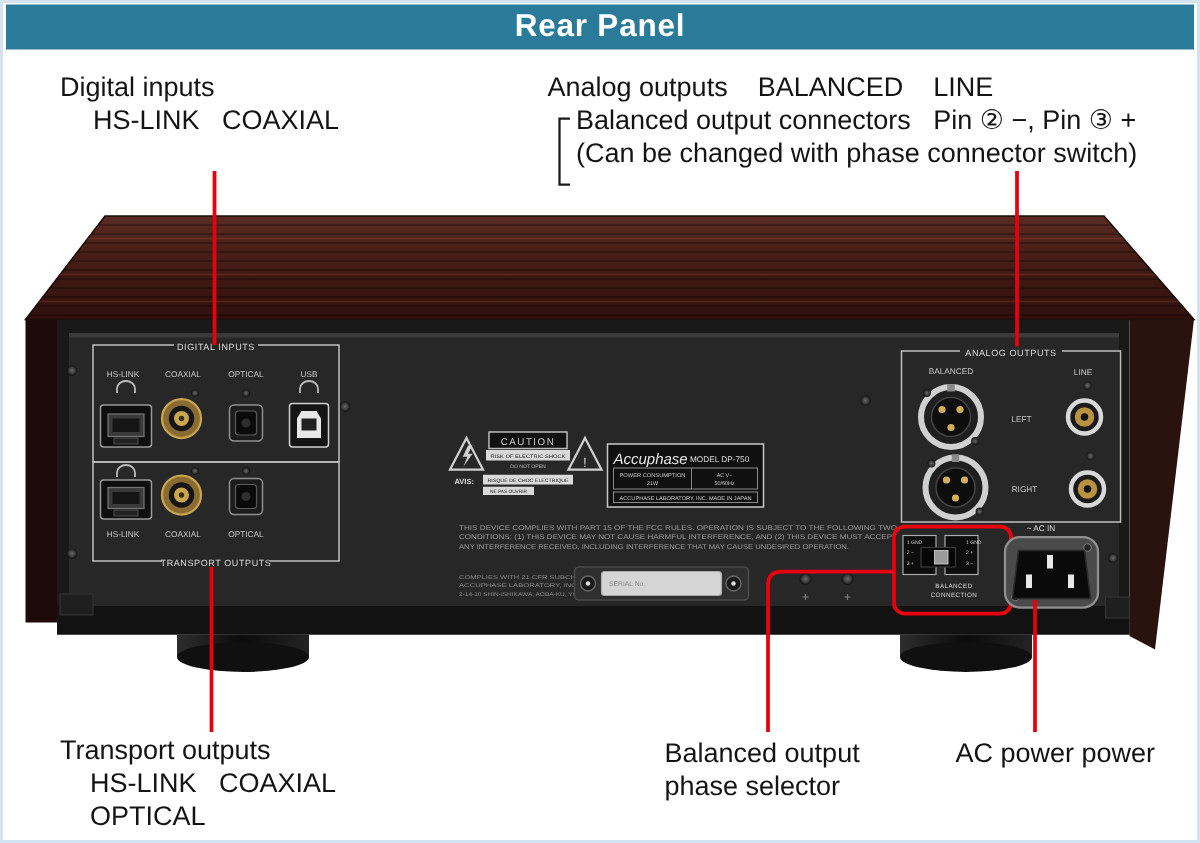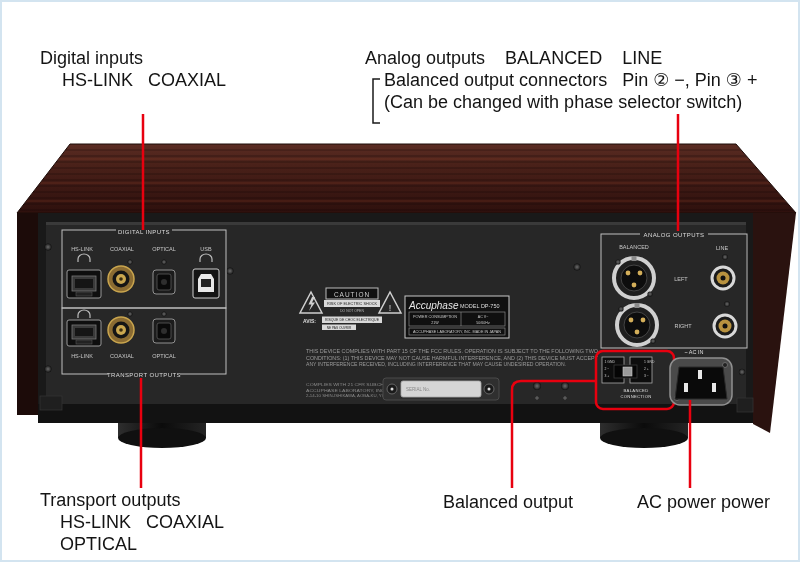--- a/index.html
+++ b/index.html
@@ -11,20 +11,23 @@
   .header span{color:#fff;font-size:21px;font-weight:700;letter-spacing:.5px;}
   .ann{position:absolute;font-size:18px;line-height:20px;color:#141414;white-space:pre;}
   svg{position:absolute;left:0;top:0;}
   svg text{font-family:"Liberation Sans","DejaVu Sans",sans-serif;}
 </style>
 </head>
 <body>
 
 <div class="page">
 
+  <div class="header">
+    <span>Rear Panel</span>
+  </div>
 
   <svg width="800" height="562" viewBox="0 0 800 562">
     <defs>
       <linearGradient id="wg" x1="0" y1="0" x2="0" y2="1">
         <stop offset="0" stop-color="#5a2c23"></stop>
           <stop offset="0.3" stop-color="#4a2119"></stop>
         <stop offset="0.65" stop-color="#3c1813"></stop>
           <stop offset="1" stop-color="#2e100d"></stop>
       </linearGradient>
       <linearGradient id="footg" x1="0" y1="0" x2="1" y2="0">
@@ -302,24 +305,25 @@
       <path d="M596,381 L521,381 Q512,381 512,390 L512,488"></path>
       <line x1="690" y1="400" x2="690" y2="488"></line>
     </g>
   </svg>
 
   <div class="ann" style="left:40px;top:48px">Digital inputs</div>
   <div class="ann" style="left:62px;top:70px">HS-LINK   COAXIAL</div>
 
   <div class="ann" style="left:384px;top:70px">Balanced output connectors   Pin ② −, Pin ③ +</div>
   <div class="ann" style="left:365px;top:48px">Analog outputs    BALANCED    LINE</div>
-  <div class="ann" style="left:384px;top:92px">(Can be changed with phase selector switch)</div>
+  <div class="ann" style="left:384px;top:92px">(Can be changed with phase connector switch)</div>
 
   <div class="ann" style="left:40px;top:490px">Transport outputs</div>
   <div class="ann" style="left:60px;top:512px">HS-LINK   COAXIAL</div>
   <div class="ann" style="left:60px;top:534px">OPTICAL</div>
 
   <div class="ann" style="left:443px;top:492px">Balanced output</div>
+  <div class="ann" style="left:443px;top:514px">phase selector</div>
 
   <div class="ann" style="left:637px;top:492px">AC power power</div>
 
   <div class="frame"></div>
 </div>
 
 </body></html>

